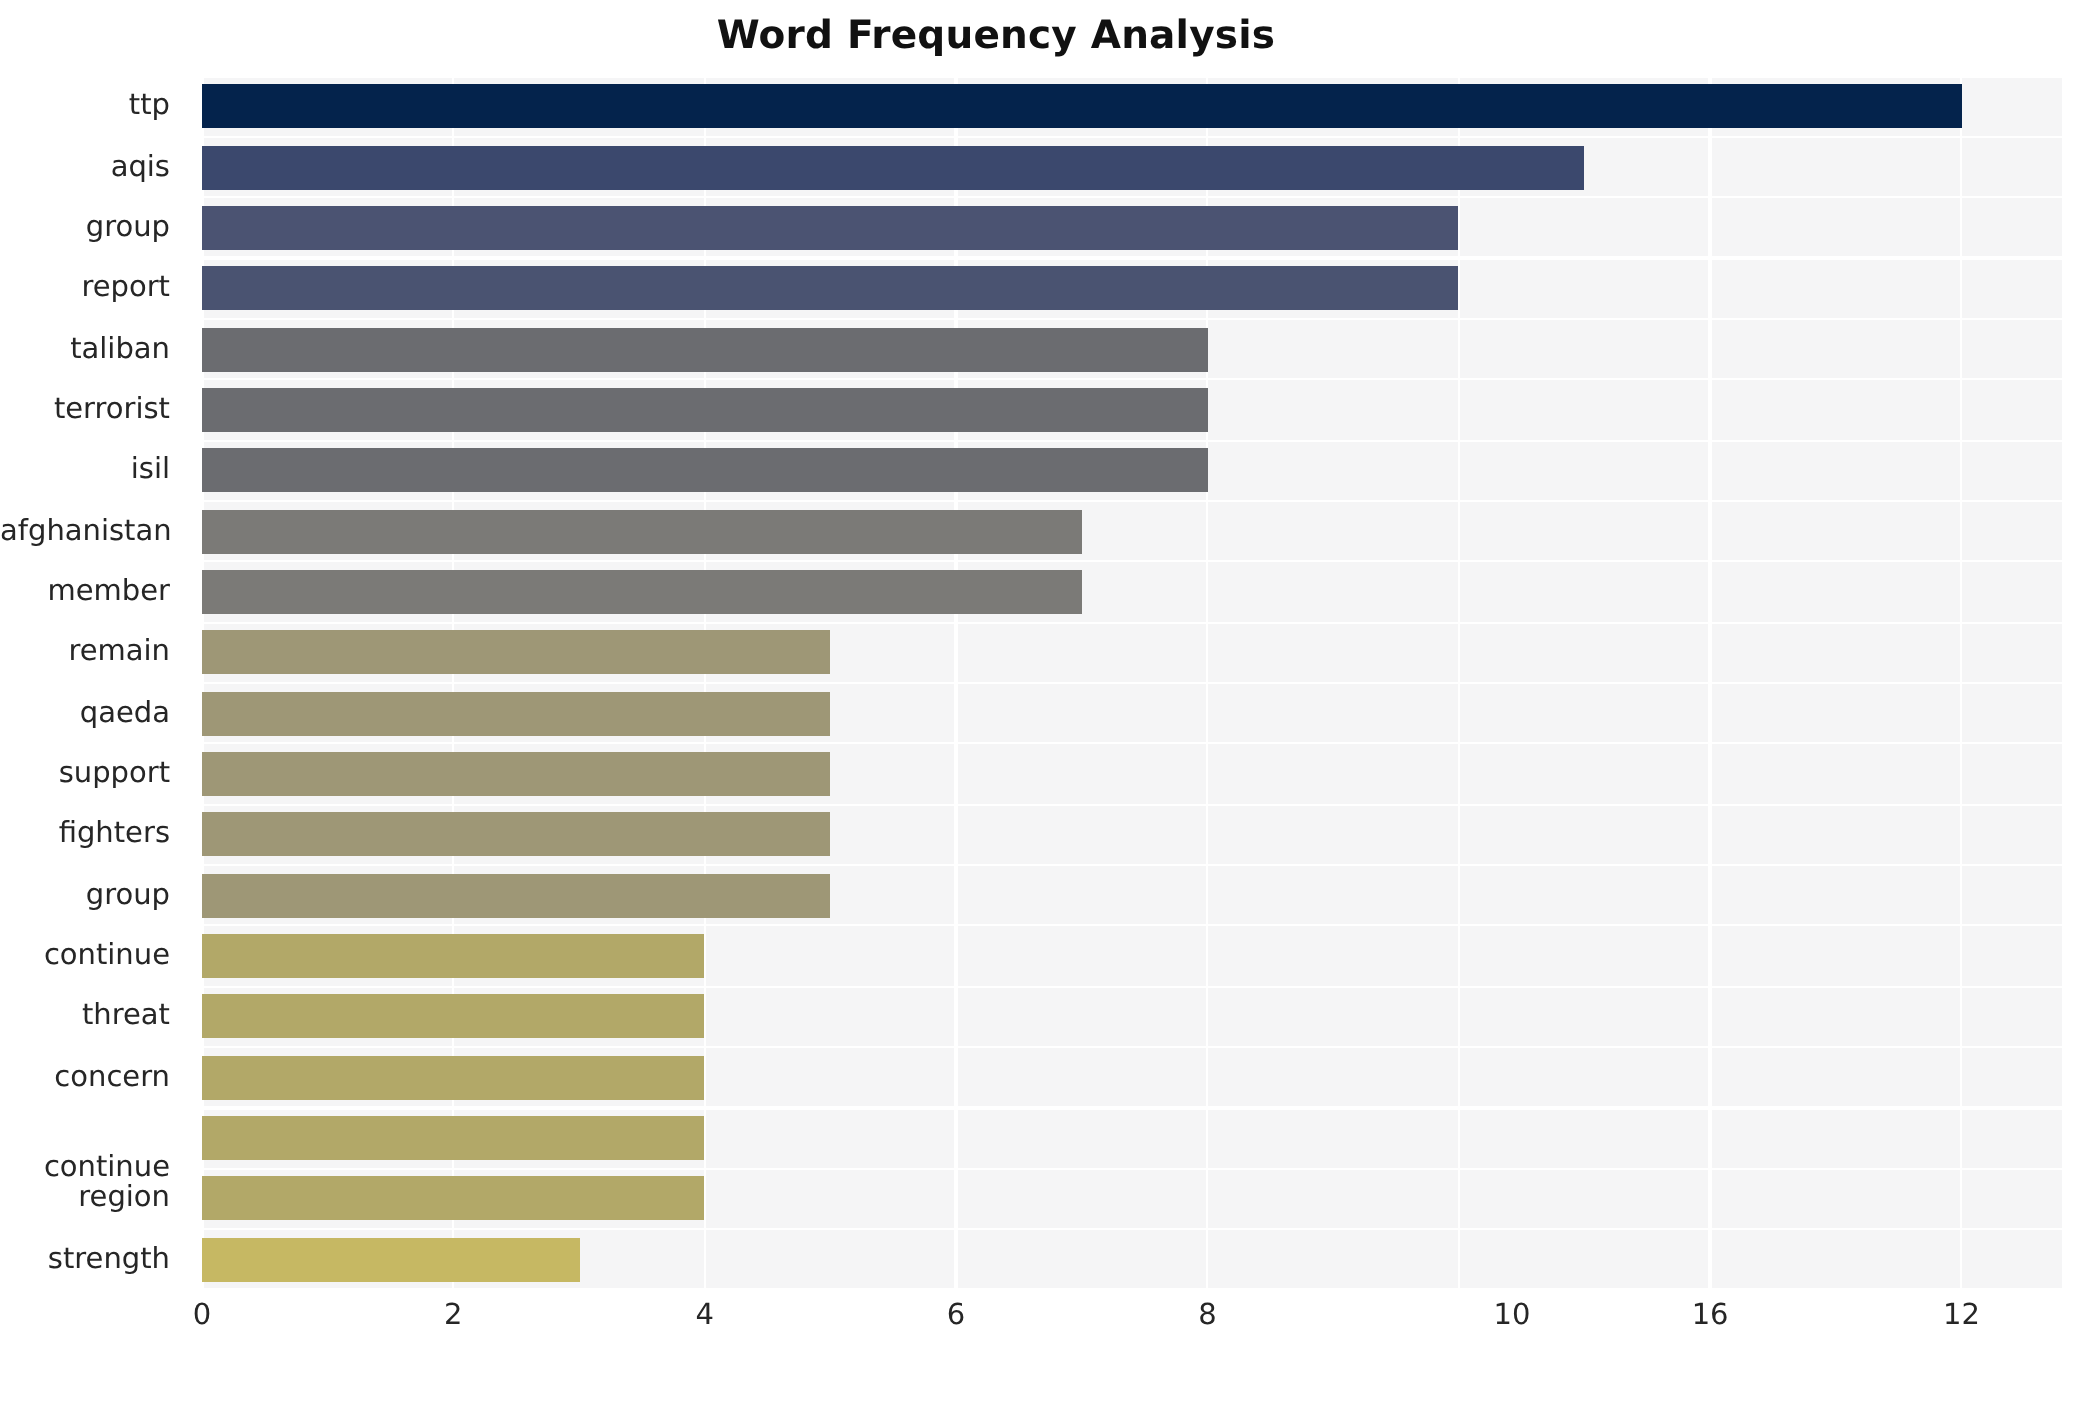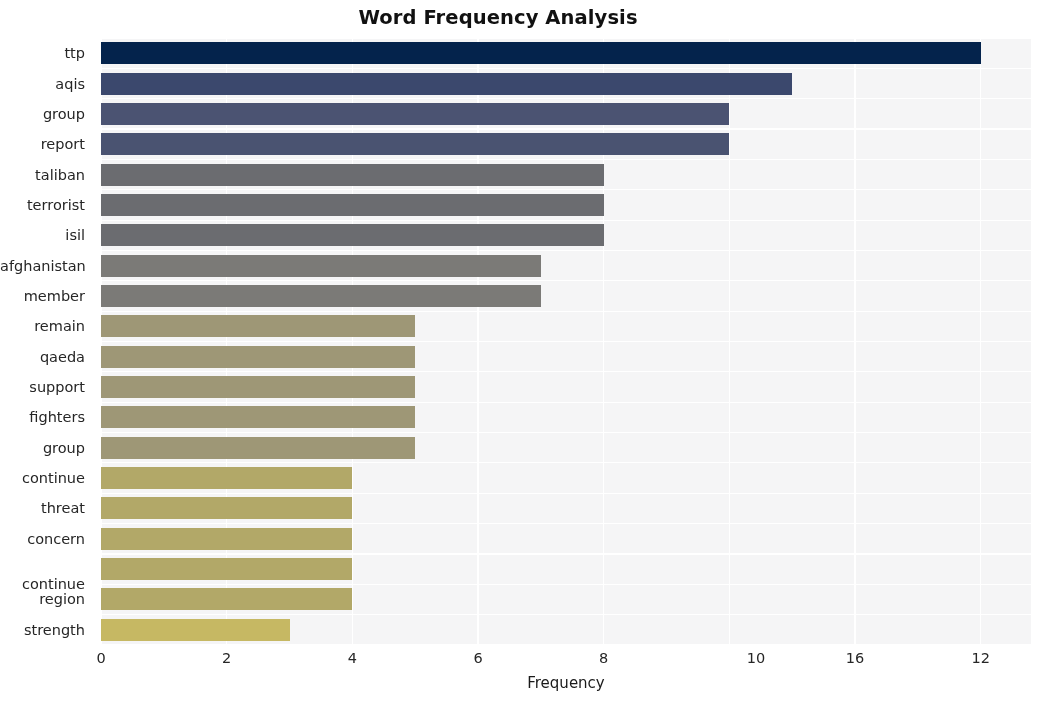--- a/index.html
+++ b/index.html
@@ -258,15 +258,14 @@
       <div class="xtick" style="left: 0px;">0</div>
       <div class="xtick" style="left: 125.676px;">2</div>
       <div class="xtick" style="left: 251.351px;">4</div>
       <div class="xtick" style="left: 377.027px;">6</div>
       <div class="xtick" style="left: 502.703px;">8</div>
       <div class="xtick" style="left: 655px;">10</div>
       <div class="xtick" style="left: 754.054px;">16</div>
       <div class="xtick" style="left: 879.73px;">12</div>
     </div>
 
-  <div id="xlabel">Frequency</div>
 
 </div>
 
 </body></html>

